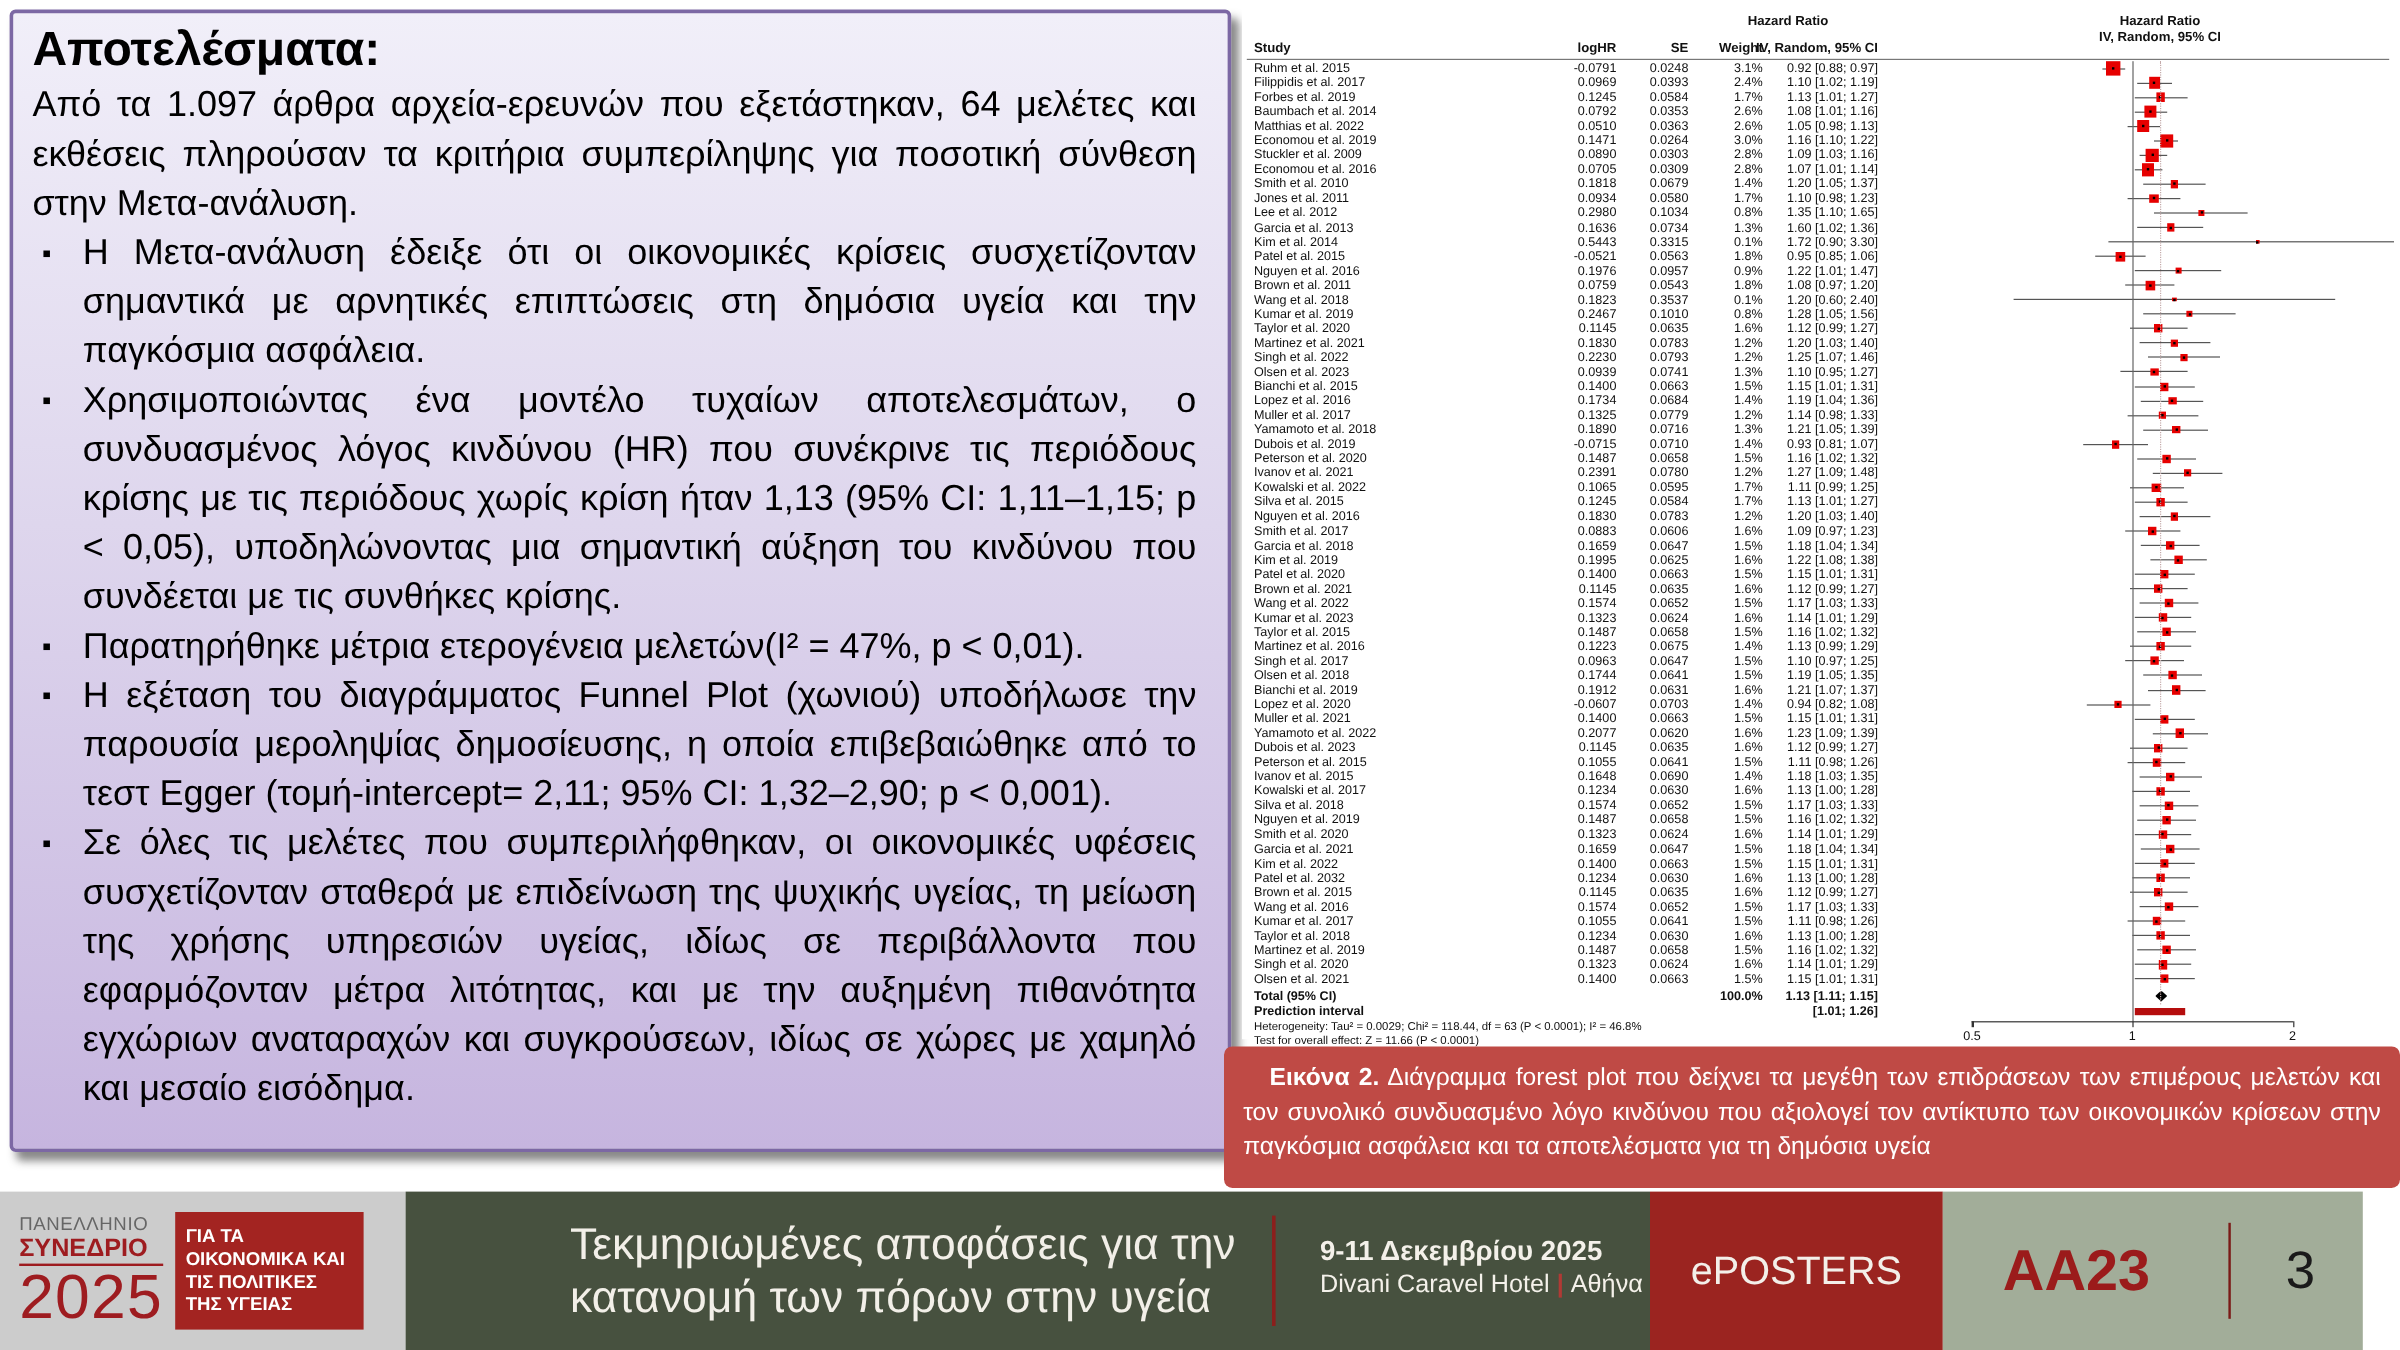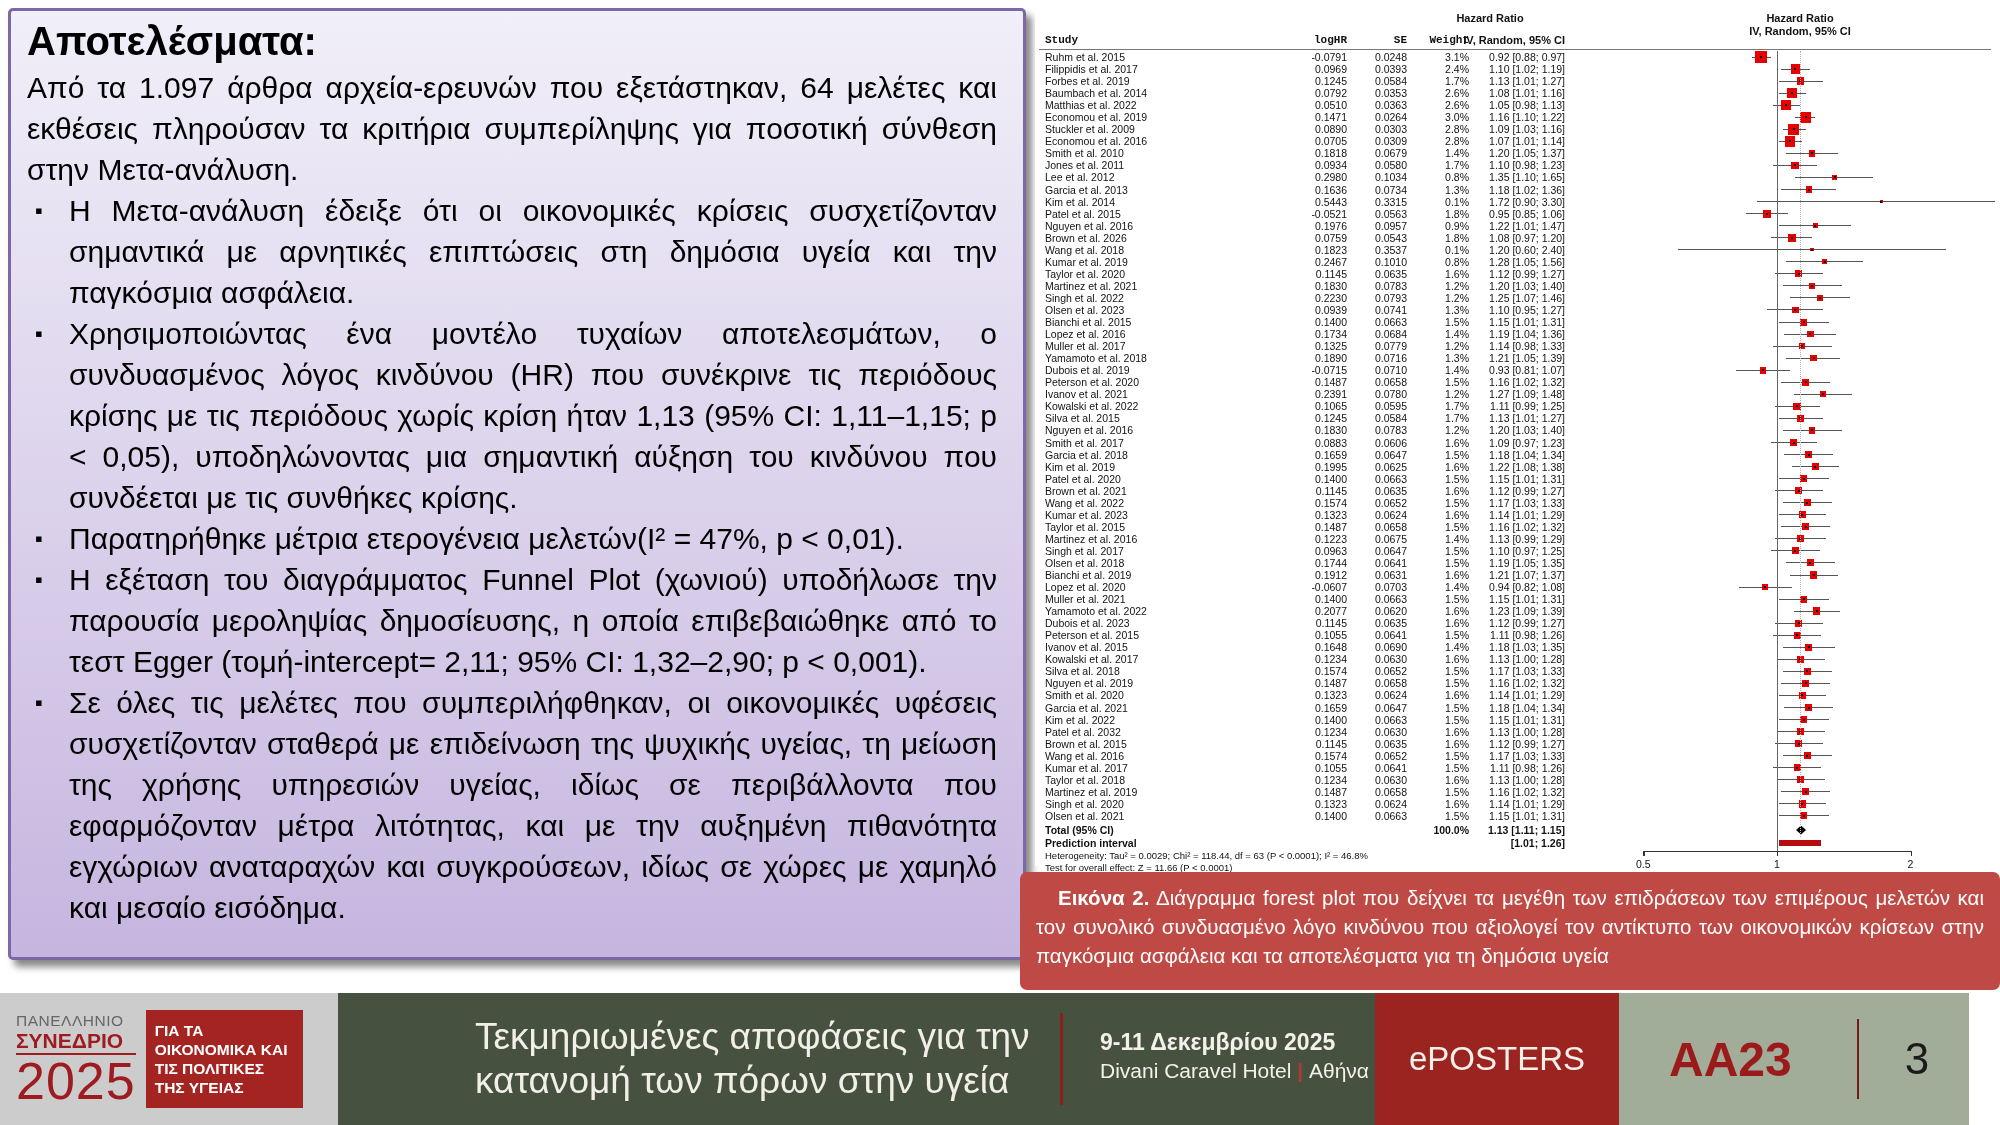--- a/index.html
+++ b/index.html
@@ -16,21 +16,21 @@
   .results-intro{margin:0;font-size:30px;line-height:41px;text-align:justify;}
   .results-list{margin:0;padding:0;list-style:none;}
   .results-list li{position:relative;padding-left:42px;font-size:30px;line-height:41px;text-align:justify;}
   .blt{position:absolute;left:8px;top:0;font-size:22px;}
 
   
   .plot-panel{position:absolute;left:1035px;top:6px;width:960px;height:860px;background:#fff;
               font-size:10.5px;color:#111;}
   .ph-group-ci{position:absolute;top:6px;left:380px;width:150px;text-align:center;font-weight:bold;font-size:11px;}
   .ph-group-plot{position:absolute;top:6px;left:625px;width:280px;text-align:center;font-weight:bold;font-size:11px;line-height:13px;}
-  .ph-row{position:absolute;top:27px;left:0;display:flex;font-weight:bold;font-size:11px;height:14px;line-height:14px;white-space:nowrap;font-family:Liberation Mono, monospace;}
+  .ph-row{position:absolute;top:27px;left:0;display:flex;font-weight:bold;font-size:11px;height:14px;line-height:14px;white-space:nowrap;}
   .ph-ci-abs{position:absolute;top:27px;left:380px;width:150px;text-align:right;font-weight:bold;font-size:11px;line-height:14px;}
   .hrule{position:absolute;top:43px;left:4px;width:952px;border-top:1.5px solid #777;}
 
   .c-study{width:230px;padding-left:10px;box-sizing:border-box;text-align:left;overflow:hidden;}
   .c-loghr{width:82px;text-align:right;}
   .c-se{width:60px;text-align:right;}
   .c-w{width:62px;text-align:right;}
   .c-ci{width:96px;text-align:right;}
   .c-plot{position:relative;width:415px;margin-left:15px;box-sizing:border-box;}
 
@@ -252,21 +252,21 @@
             <div class="ciline" style="left: 215.294px; width: 78.1532px;"></div>
             <div class="sq" style="height: 5.16px; width: 5.16px; left: 252.188px; top: 3.42px;"></div>
             <div class="dot" style="left: 253.768px;"></div>
           </div>
         </div>
         <div class="frow">
           <span class="c-study">Garcia et al. 2013</span>
           <span class="c-loghr">0.1636</span>
           <span class="c-se">0.0734</span>
           <span class="c-w">1.3%</span>
-          <span class="c-ci">1.18 [1.02; 1.36]</span>
+          <span class="c-ci">1.60 [1.02; 1.36]</span>
           <div class="c-plot">
             <div class="ciline" style="left: 200.74px; width: 55.4506px;"></div>
             <div class="sq" style="height: 6.51px; width: 6.51px; left: 225.571px; top: 2.745px;"></div>
             <div class="dot" style="left: 227.826px;"></div>
           </div>
         </div>
         <div class="frow">
           <span class="c-study">Kim et al. 2014</span>
           <span class="c-loghr">0.5443</span>
           <span class="c-se">0.3315</span>
@@ -296,21 +296,21 @@
           <span class="c-se">0.0957</span>
           <span class="c-w">0.9%</span>
           <span class="c-ci">1.22 [1.01; 1.47]</span>
           <div class="c-plot">
             <div class="ciline" style="left: 198.841px; width: 72.3412px;"></div>
             <div class="sq" style="height: 5.43px; width: 5.43px; left: 232.536px; top: 3.285px;"></div>
             <div class="dot" style="left: 234.251px;"></div>
           </div>
         </div>
         <div class="frow">
-          <span class="c-study">Brown et al. 2026</span>
+          <span class="c-study">Brown et al. 2011</span>
           <span class="c-loghr">0.0759</span>
           <span class="c-se">0.0543</span>
           <span class="c-w">1.8%</span>
           <span class="c-ci">1.08 [0.97; 1.20]</span>
           <div class="c-plot">
             <div class="ciline" style="left: 191.052px; width: 41.0134px;"></div>
             <div class="sq" style="height: 7.86px; width: 7.86px; left: 207.827px; top: 2.07px;"></div>
             <div class="dot" style="left: 210.757px;"></div>
           </div>
         </div>

